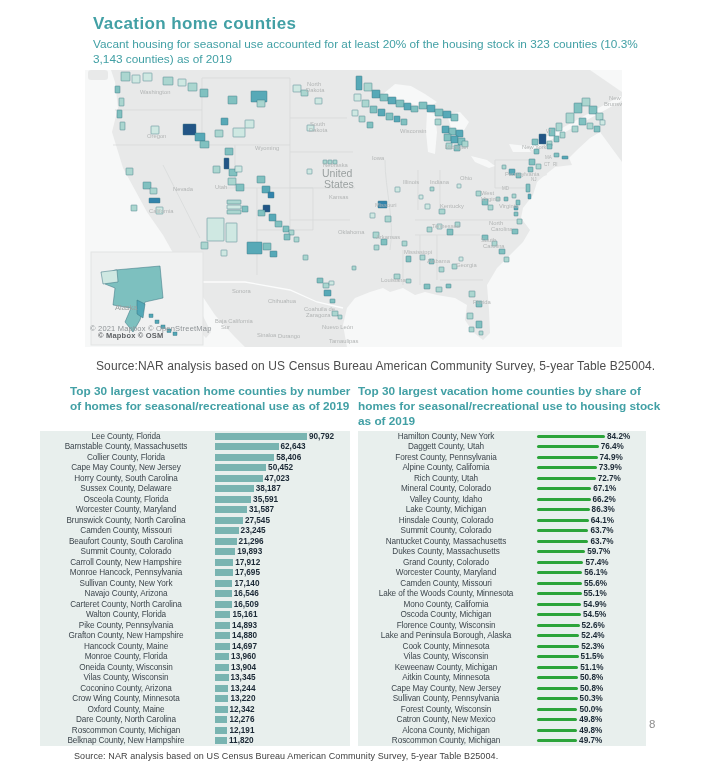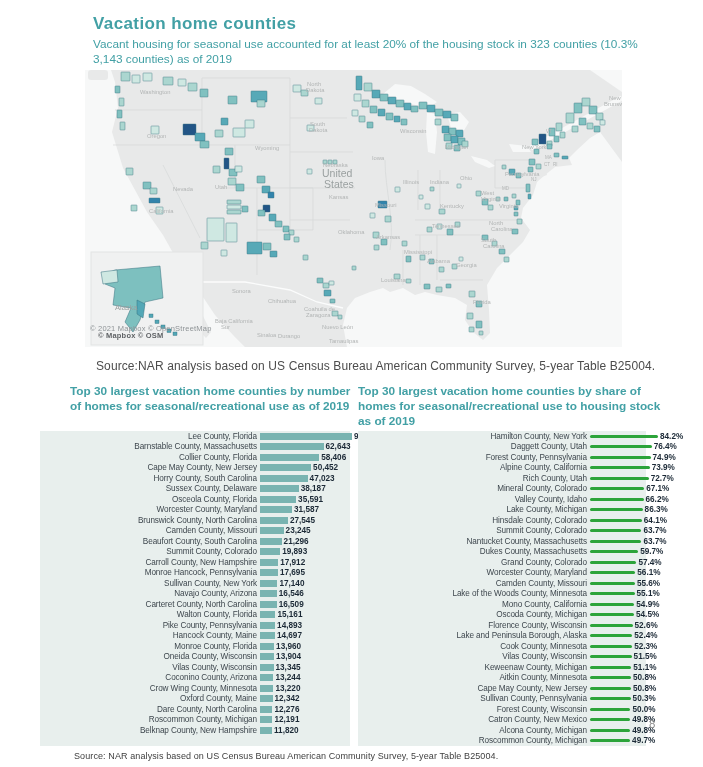--- a/index.html
+++ b/index.html
@@ -19,25 +19,25 @@
   .map-attr2{left:90px;top:324px;font-size:7.5px;color:#8f9497;letter-spacing:.2px;}
   .map-source{left:96px;top:359px;font-size:12px;color:#4c4c4c;letter-spacing:.1px;}
   .chart-title{font-size:11.8px;font-weight:600;color:#42a0a5;line-height:1.27;}
   .ct-left{left:70px;top:384px;width:292px;}
   .ct-right{left:358px;top:384px;width:305px;}
   .panel{background:#e8efed;}
   .panel-left{left:40px;top:431px;width:310px;height:315px;}
   .panel-right{left:358px;top:431px;width:288px;height:315px;}
   .row{display:flex;align-items:center;height:10.5px;}
   .row .lbl{
-    text-align:right;font-size:8.2px;color:#3e474e;white-space:nowrap;
-    overflow:hidden;flex:0 0 auto;letter-spacing:-0.1px;margin-left:45px;
+    text-align:center;font-size:8.2px;color:#3e474e;white-space:nowrap;
+    overflow:hidden;flex:0 0 auto;letter-spacing:-0.1px;
   }
   .panel-left .lbl{width:172px;padding-right:3px;}
-  .panel-right .lbl{width:176px;padding-right:3px;padding-left:8px;}
+  .panel-right .lbl{width:176px;padding-right:3px;}
   .row .bar{flex:0 0 auto;}
   .panel-left .bar{height:7px;background:#79b4b1;}
   .panel-right .bar{height:2.6px;border-radius:2px;background:#2ca43a;}
   .row .val{font-size:8.2px;font-weight:700;color:#1b2936;margin-left:2px;white-space:nowrap;}
   .bottom-source{left:74px;top:751px;font-size:9px;color:#404040;letter-spacing:.1px;}
   .page-number{left:649px;top:718px;font-size:11.5px;color:#8f8f8f;}
 </style>
 </head>
 <body>
 
@@ -442,20 +442,25 @@
       <span class="lbl">Walton County, Florida</span>
       <span class="bar" style="width: 15.4px; background: rgb(121, 180, 177);"></span>
       <span class="val">15,161</span>
     </div>
     <div class="row">
       <span class="lbl">Pike County, Pennsylvania</span>
       <span class="bar" style="width: 15.1px; background: rgb(121, 180, 177);"></span>
       <span class="val">14,893</span>
     </div>
     <div class="row">
+      <span class="lbl">Grafton County, New Hampshire</span>
+      <span class="bar" style="width: 15.1px; background: rgb(121, 180, 177);"></span>
+      <span class="val">14,880</span>
+    </div>
+    <div class="row">
       <span class="lbl">Hancock County, Maine</span>
       <span class="bar" style="width: 14.9px; background: rgb(121, 180, 177);"></span>
       <span class="val">14,697</span>
     </div>
     <div class="row">
       <span class="lbl">Monroe County, Florida</span>
       <span class="bar" style="width: 14.1px; background: rgb(121, 180, 177);"></span>
       <span class="val">13,960</span>
     </div>
     <div class="row">

